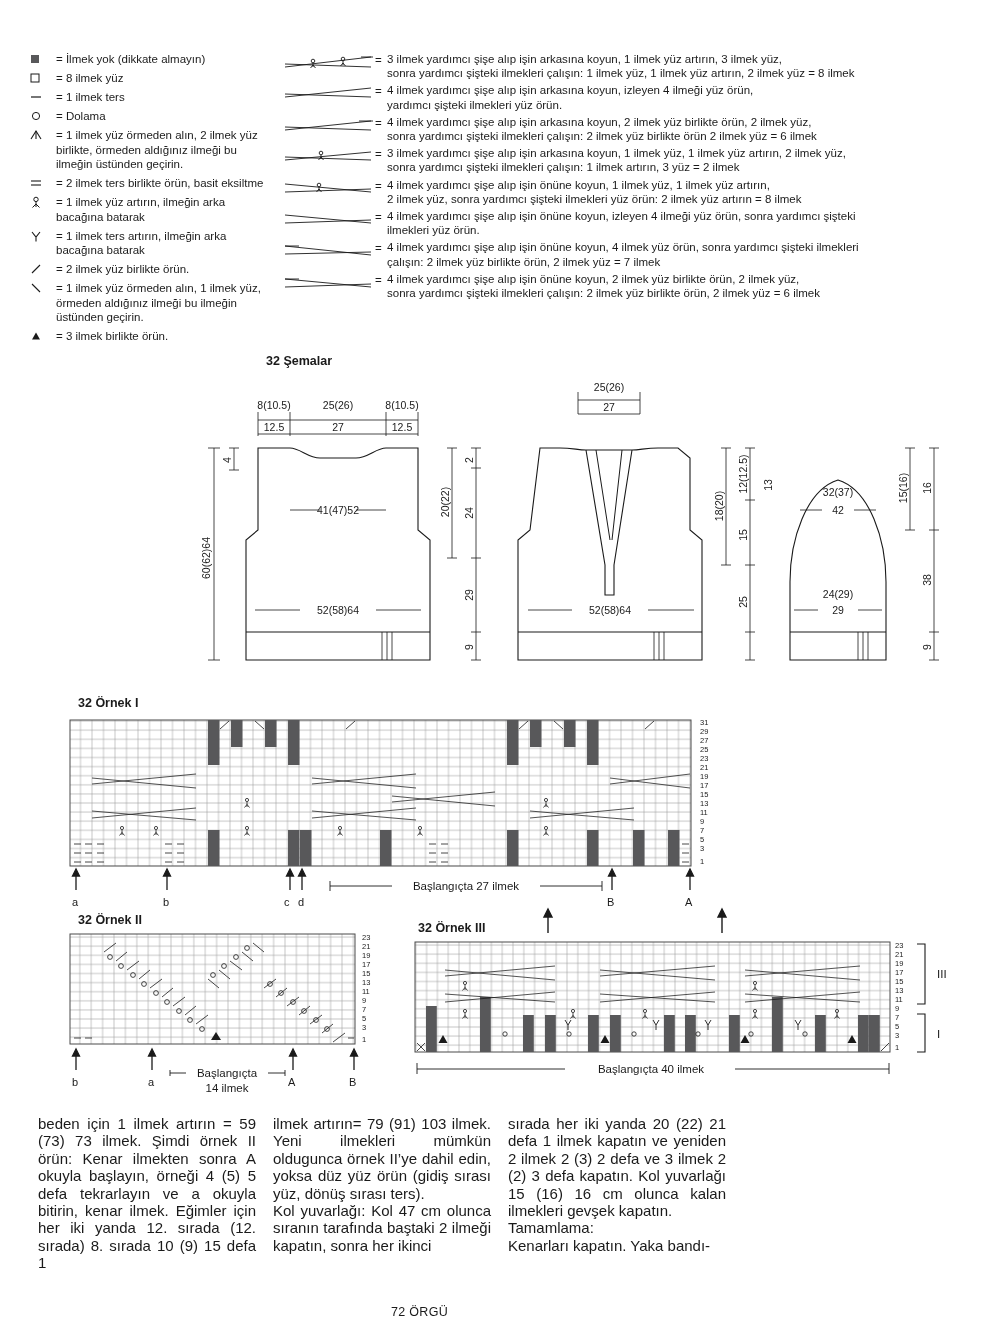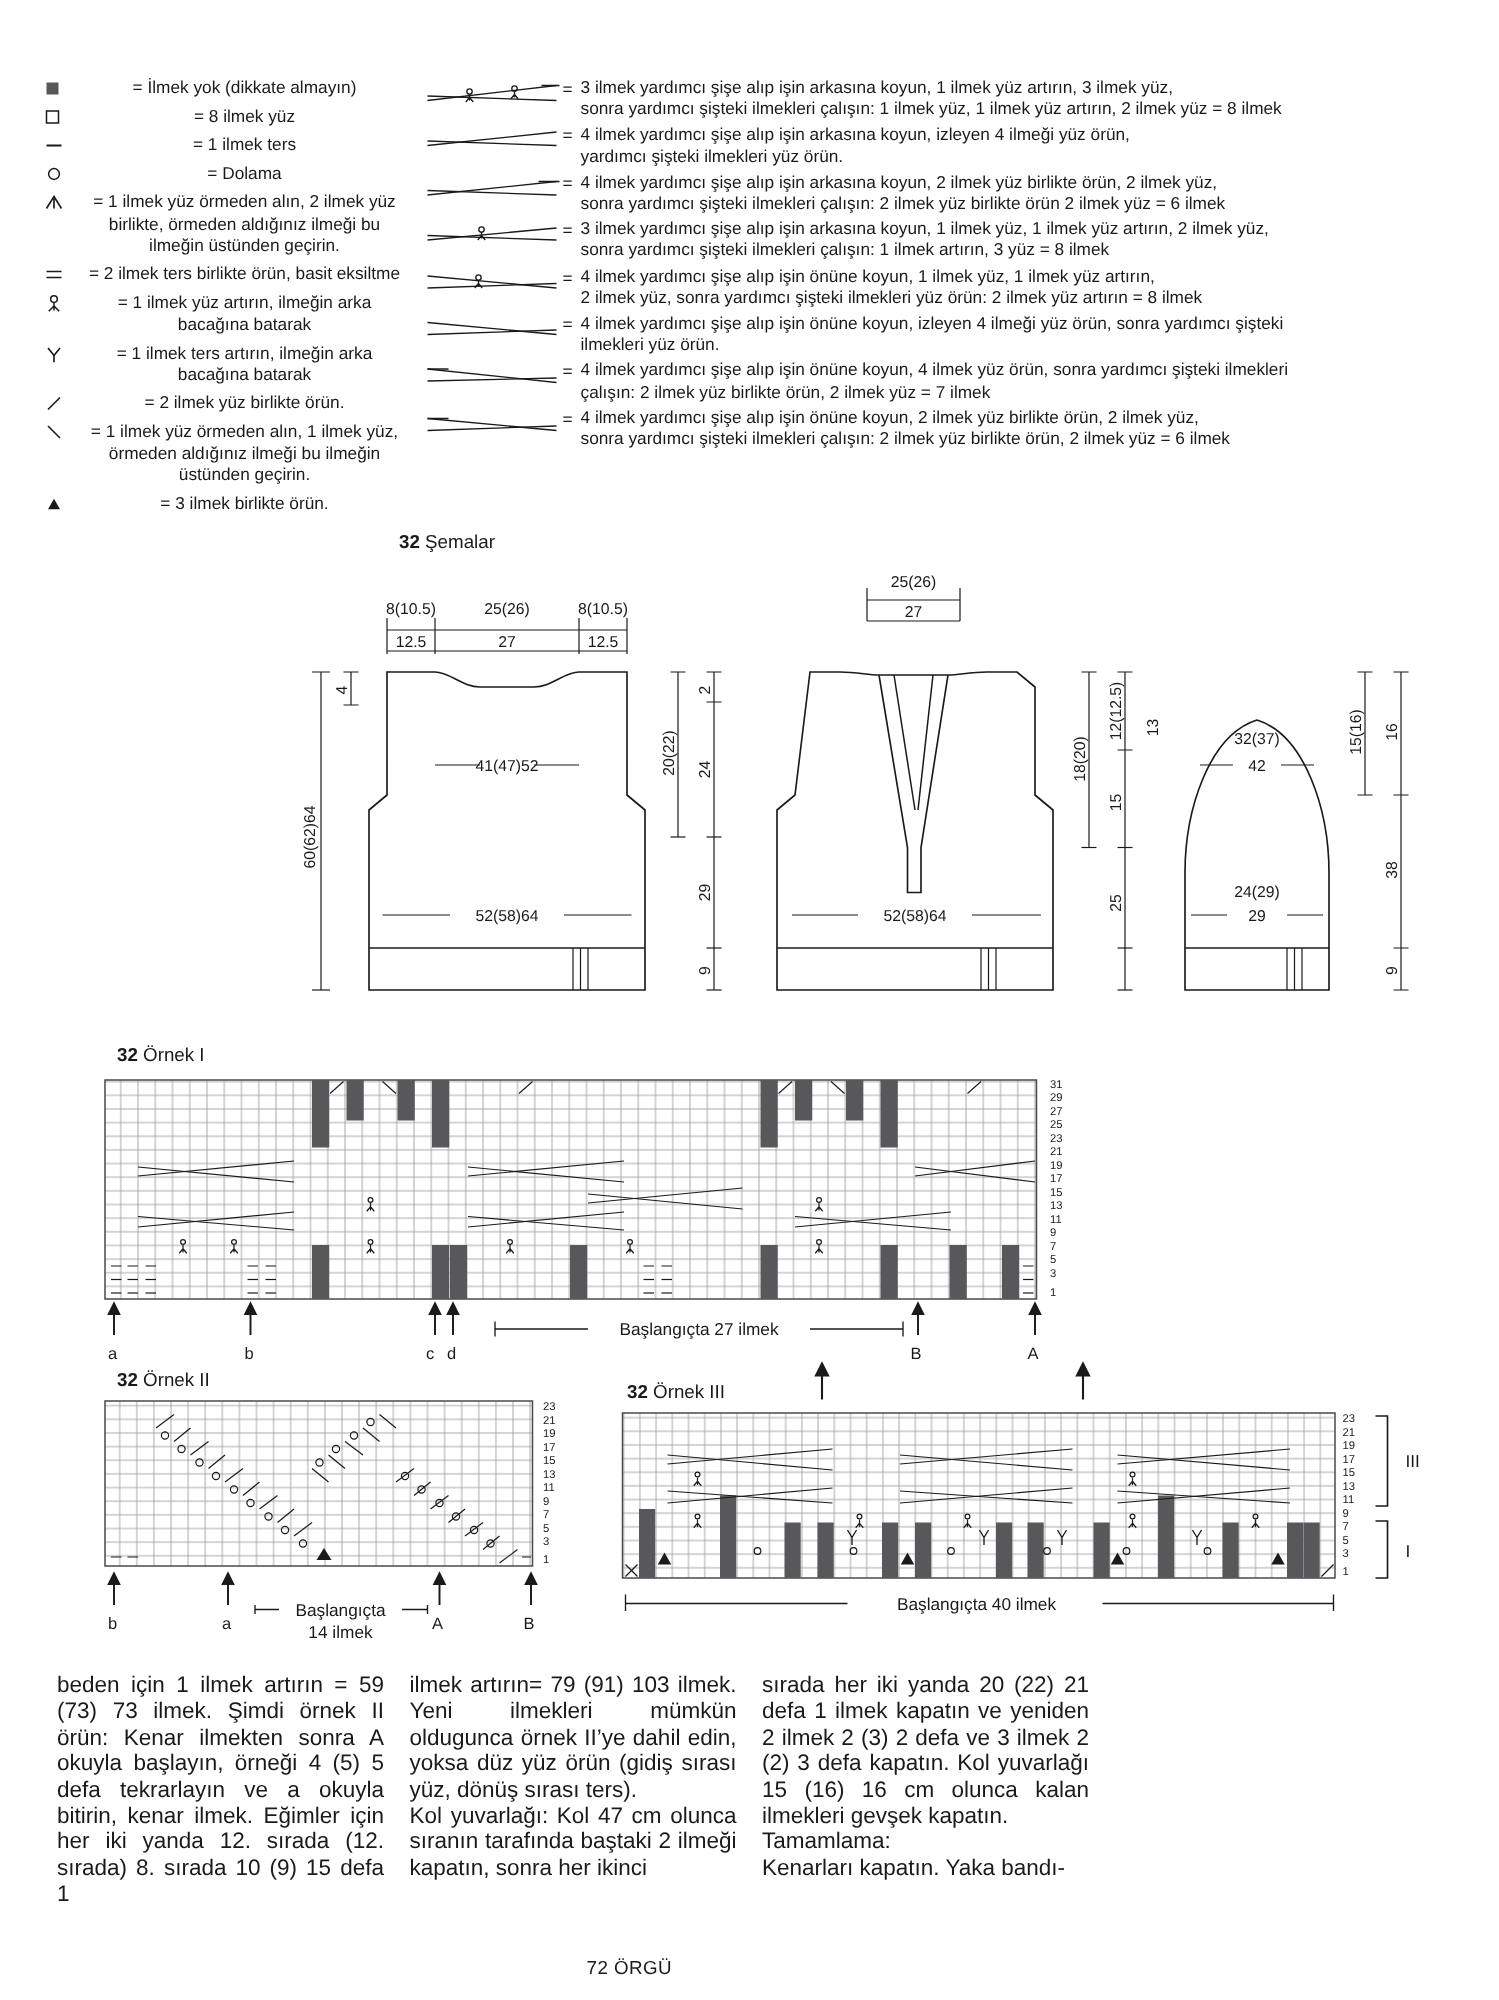--- a/index.html
+++ b/index.html
@@ -14,37 +14,37 @@
   }
   .page { position:relative; width:999px; height:1333px; }
 
   
   .legend-left {
     position:absolute; left:30px; top:52px; width:240px;
     font-size:11.5px; line-height:14.5px;
   }
   .legend-row { display:flex; align-items:flex-start; margin-bottom:4.5px; }
   .sym { width:26px; min-width:26px; text-align:center; padding-top:1px; }
-  .lt { flex:1;text-align:center; }
+  .lt { flex:1; }
 
   .legend-right {
     position:absolute; left:283px; top:52px; width:690px;
     font-size:11.5px; line-height:14.2px;
   }
   .lr-row { display:flex; align-items:flex-start; margin-bottom:3px; }
   .lr-sym { width:92px; min-width:92px; height:26px; position:relative; }
   .lr-eq { width:12px; min-width:12px; padding-top:1px;}
   .lr-text { flex:1; }
 
   
   svg { display:block; }
 
   
   .sec-h { font-size:12.5px; font-weight:bold; }
-  .sec-h span.reg { font-weight:normal;text-align:right; }
+  .sec-h span.reg { font-weight:bold;text-align:right; }
 
   
   .schemas { position:absolute; left:0; top:380px; width:999px; height:310px; }
 
   
   .chart-wrap { position:absolute; }
 
   
   .cols {
     position:absolute; left:38px; top:1115px; width:930px;
@@ -229,21 +229,21 @@
           <line x1="2" y1="11" x2="88" y2="14" stroke="#1a1a1a" stroke-width="0.9"></line>
           <g stroke="#1a1a1a" stroke-width="0.9" fill="none">
             <circle cx="38" cy="7" r="1.8"></circle>
               <path d="M38 9 L38 13 M38 11 L35.5 14 M38 11 L40.5 14"></path>
           </g>
         </svg>
       </div>
       <div class="lr-eq">=</div>
       <div class="lr-text">
         <div>3 ilmek yardımcı şişe alıp işin arkasına koyun, 1 ilmek yüz, 1 ilmek yüz artırın, 2 ilmek yüz,</div>
-        <div>sonra yardımcı şişteki ilmekleri çalışın: 1 ilmek artırın, 3 yüz = 8 ilmek</div>
+        <div>sonra yardımcı şişteki ilmekleri çalışın: 1 ilmek artırın, 3 yüz = 2 ilmek</div>
       </div>
     </div>
 
     <div class="lr-row">
       <div class="lr-sym">
         <svg width="92" height="26">
           <line x1="2" y1="6" x2="88" y2="14" stroke="#1a1a1a" stroke-width="0.9"></line>
           <line x1="2" y1="14" x2="88" y2="11" stroke="#1a1a1a" stroke-width="0.9"></line>
           <g stroke="#1a1a1a" stroke-width="0.9" fill="none">
             <circle cx="36" cy="7" r="1.8"></circle>

